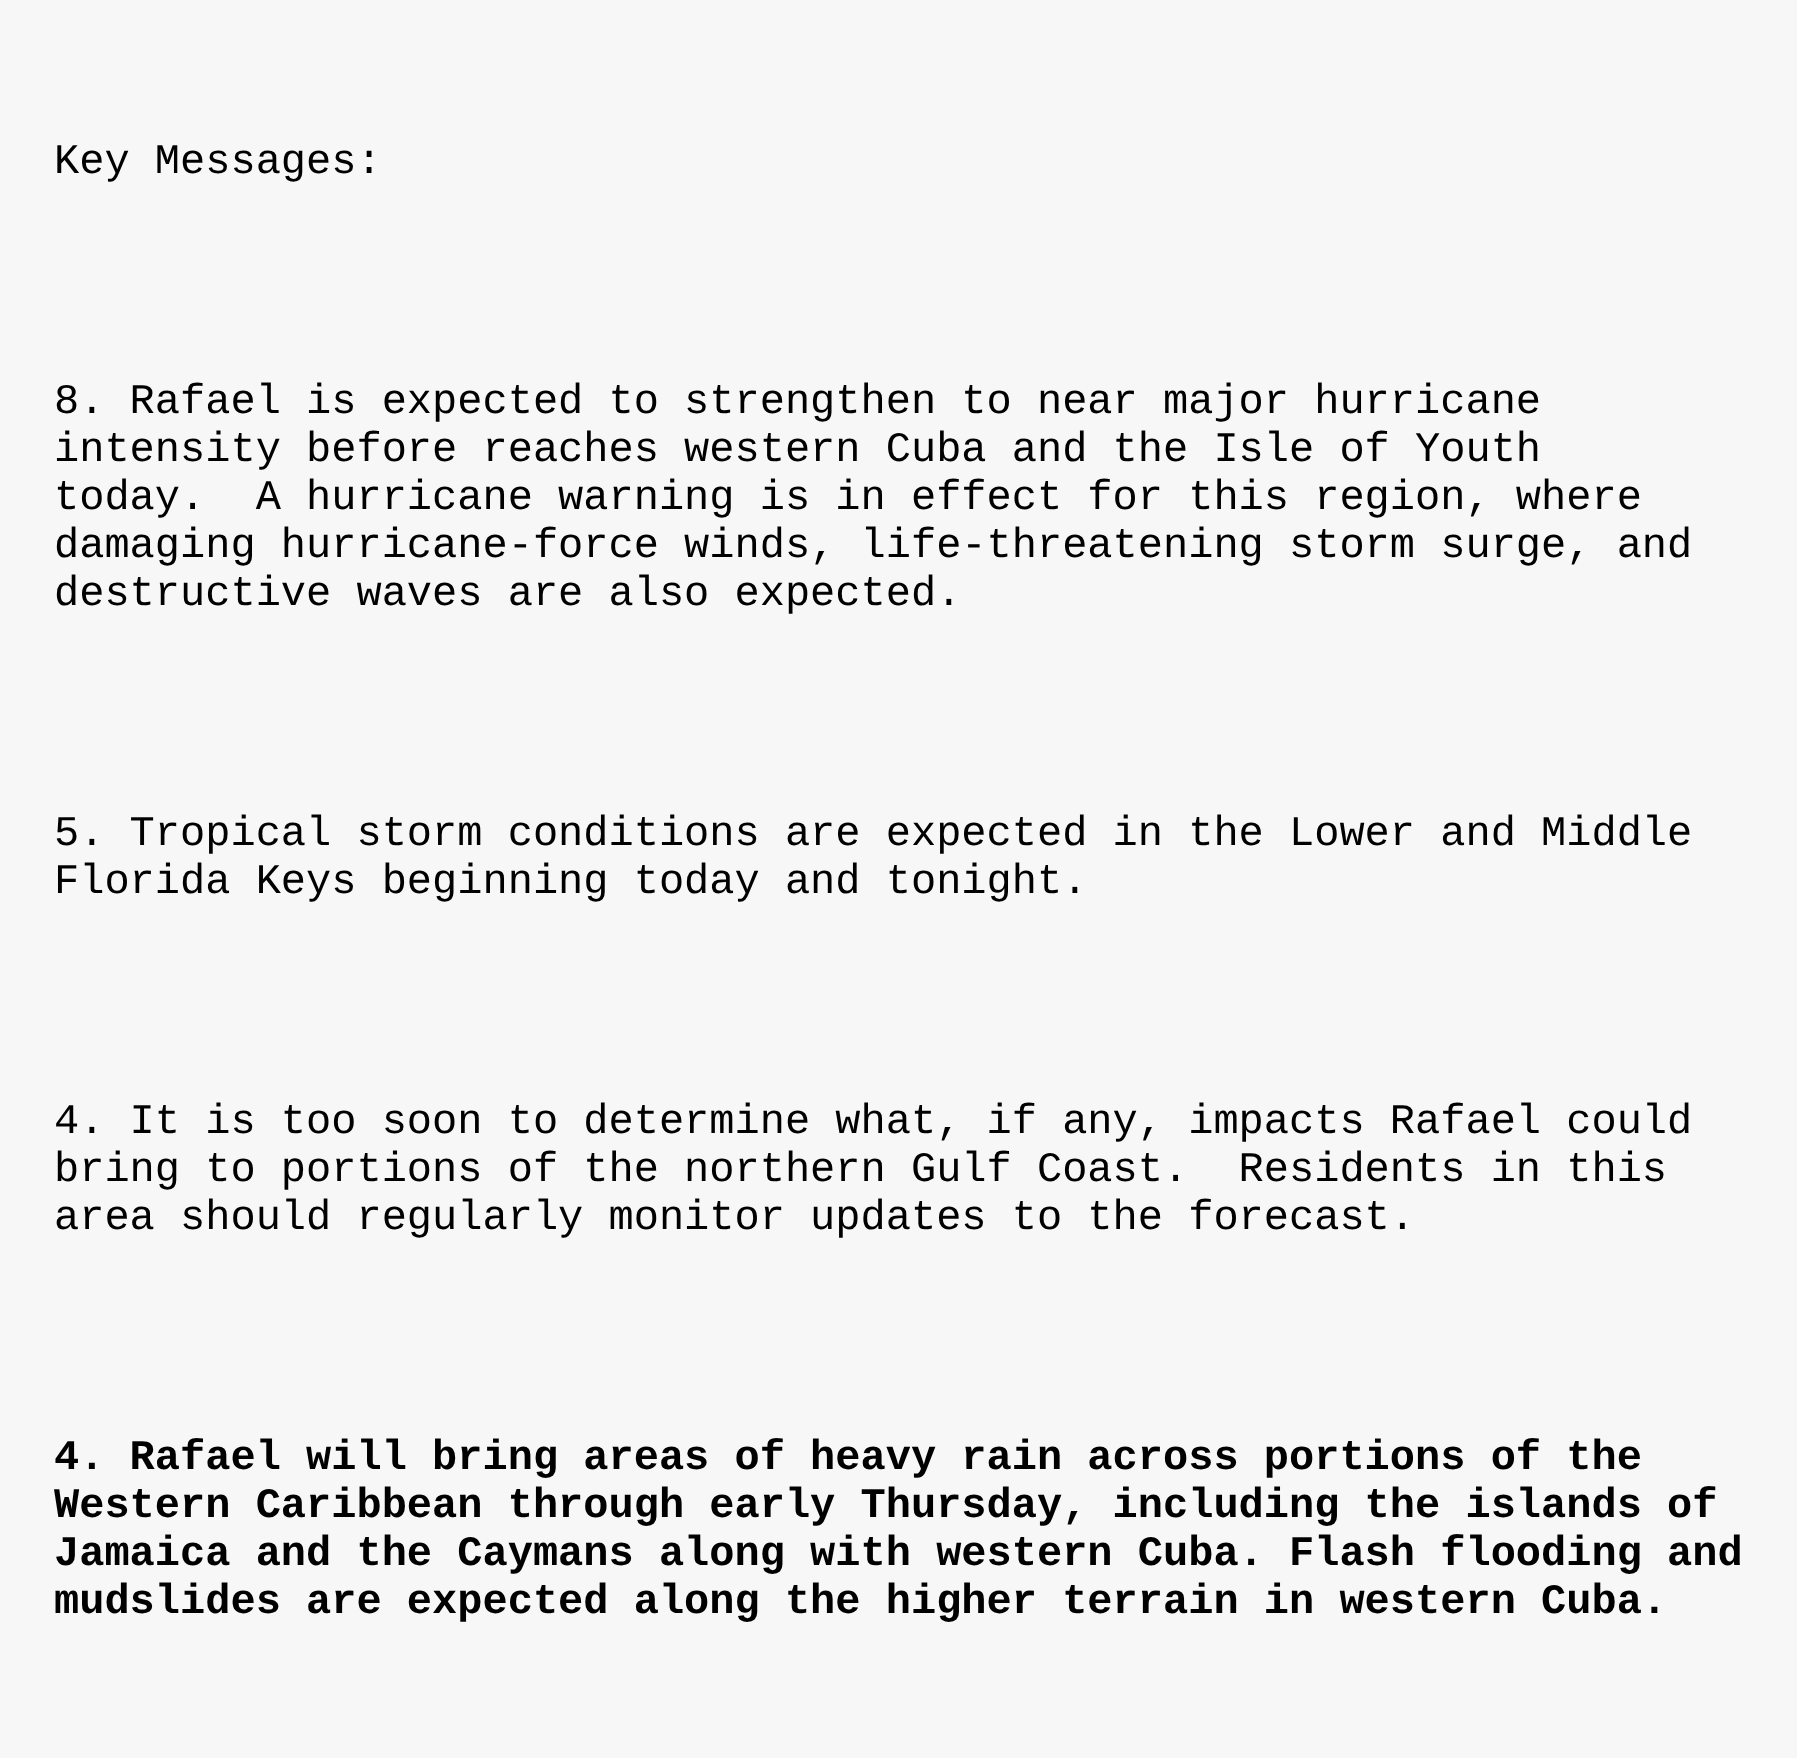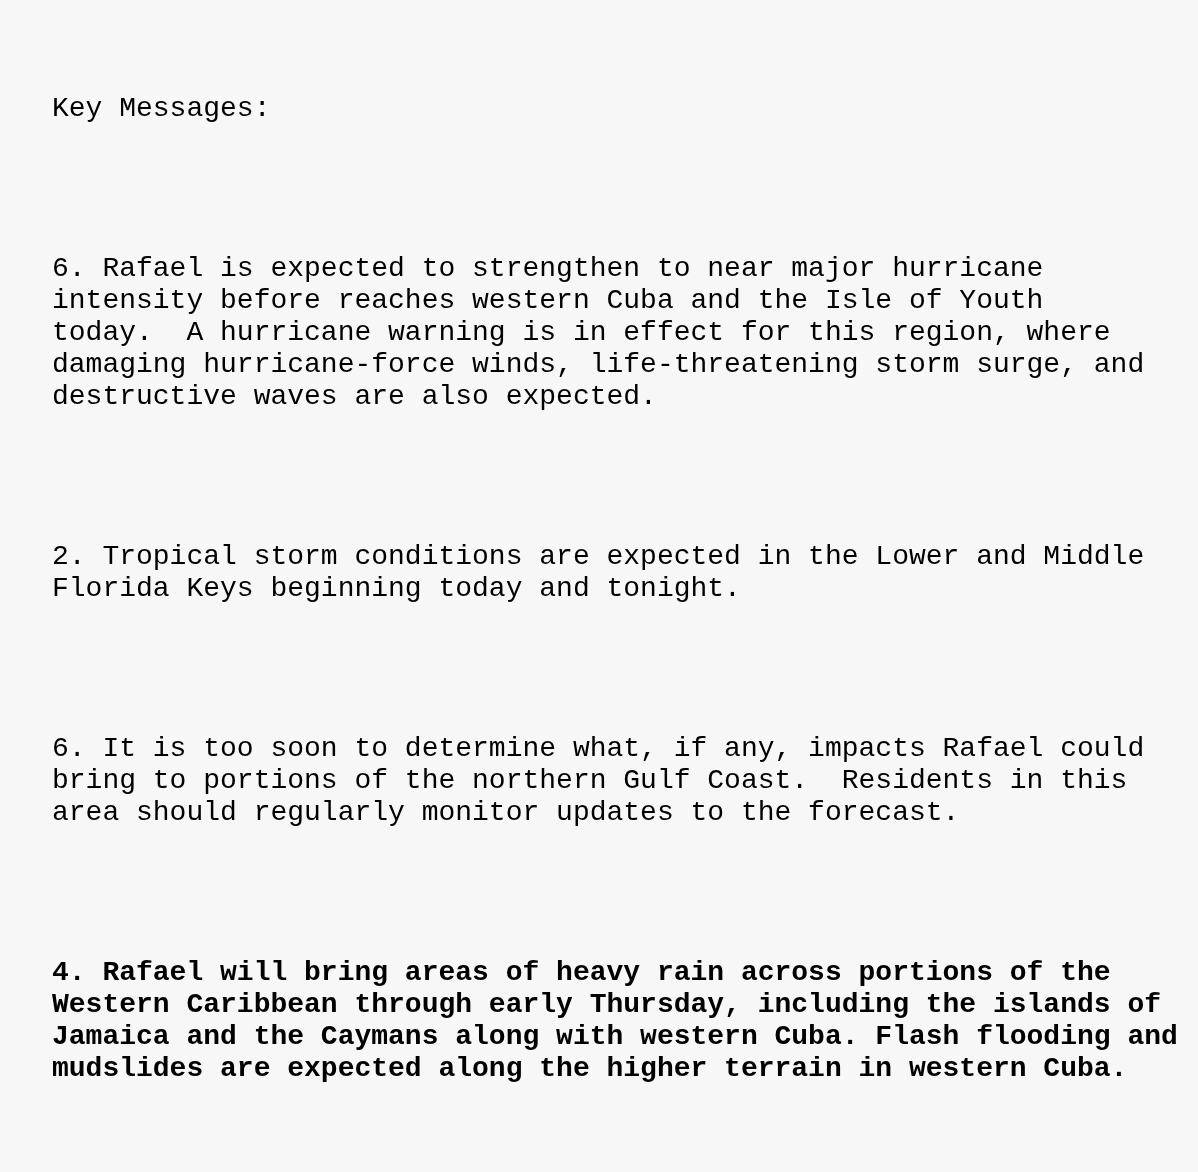--- a/index.html
+++ b/index.html
@@ -15,43 +15,43 @@
   .doc {
     box-sizing: border-box;
     padding: 29px 0 0 36px;
     font-family: "Liberation Mono", "DejaVu Sans Mono", monospace;
     font-size: 28px;
     line-height: 32px;
     color: #000000;
     white-space: pre;
   }
   .block {
-    margin: 0 0 32px 16px;
+    margin: 0 0 32px 0;
   }
   .gap2 {
     margin-bottom: 64px;
     font-weight: bold;
   }
 </style>
 </head>
 <body style="background: rgb(247, 247, 247);">
 
 <div class="doc" style="color: rgb(0, 0, 0);">
   <div class="block">Key Messages:</div>
 
-  <div class="block">6. Rafael is expected to strengthen to near major hurricane
+  <div class="block">8. Rafael is expected to strengthen to near major hurricane
 intensity before reaches western Cuba and the Isle of Youth
 today.  A hurricane warning is in effect for this region, where
 damaging hurricane-force winds, life-threatening storm surge, and
 destructive waves are also expected.</div>
 
-  <div class="block">2. Tropical storm conditions are expected in the Lower and Middle
+  <div class="block">5. Tropical storm conditions are expected in the Lower and Middle
 Florida Keys beginning today and tonight.</div>
 
-  <div class="block">6. It is too soon to determine what, if any, impacts Rafael could
+  <div class="block">4. It is too soon to determine what, if any, impacts Rafael could
 bring to portions of the northern Gulf Coast.  Residents in this
 area should regularly monitor updates to the forecast.</div>
 
   <div class="block gap2">4. Rafael will bring areas of heavy rain across portions of the
 Western Caribbean through early Thursday, including the islands of
 Jamaica and the Caymans along with western Cuba. Flash flooding and
 mudslides are expected along the higher terrain in western Cuba.</div>
 
   
 

